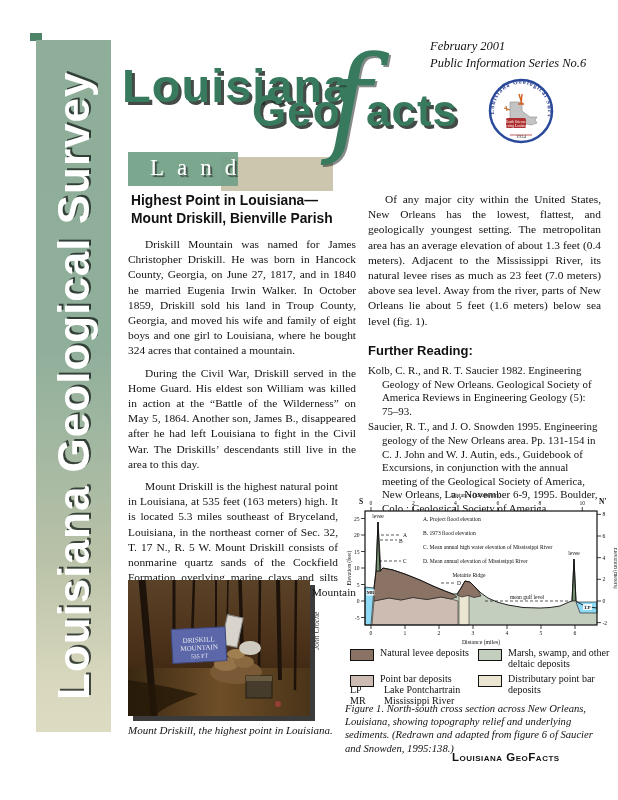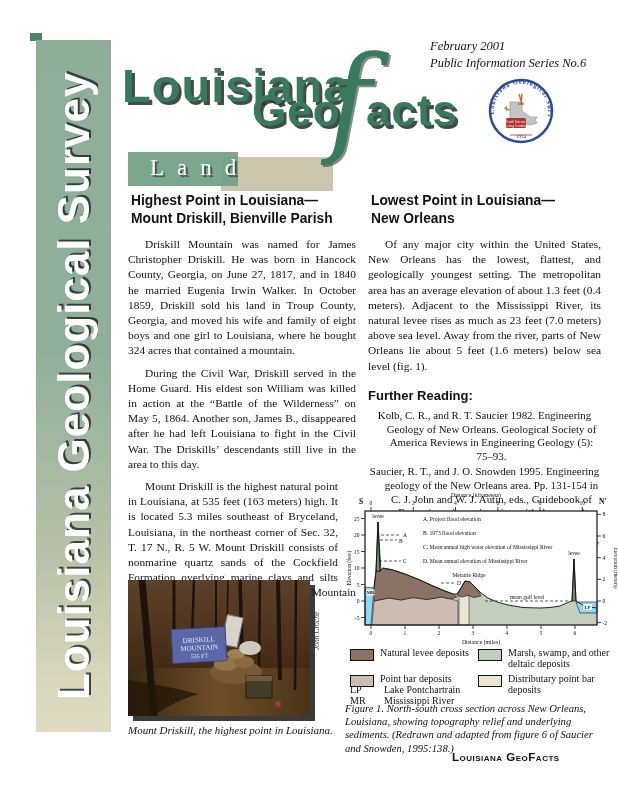--- a/index.html
+++ b/index.html
@@ -34,21 +34,21 @@
               color:#fff;letter-spacing:13px;text-shadow:2px 2px 1px rgba(40,40,40,.7);z-index:3;}
   
   .col{position:absolute;top:192px;text-align:justify;font-size:11.4px;line-height:15.2px;}
   .col-left{left:128px;width:228px;}
   .col-right{left:368px;width:233px;}
   h3.art{font-family:"Liberation Sans",sans-serif;font-weight:bold;font-size:13.8px;line-height:17.5px;
          margin:0 0 10px 3px;text-align:left;}
   .col p{margin:0 0 7px 0;text-indent:17px;}
   .intrude{float:right;width:18px;height:48px;margin-top:54px;}
   h4.fr{font-family:"Liberation Sans",sans-serif;font-weight:bold;font-size:13px;margin:14px 0 6px 0;text-align:left;}
-  .ref{font-size:10.9px;line-height:13.6px;padding-left:14px;text-indent:-14px;margin:0 0 2px 0;text-align:center;}
+  .ref{font-size:10.9px;line-height:13.6px;padding-left:14px;text-indent:-14px;margin:0 0 2px 0;text-align:left;}
   
   .photo{position:absolute;left:128px;top:580px;width:182px;height:136px;background:#2c2015;
          box-shadow:5px 5px 0 rgba(25,25,25,.85);}
   .photo-credit{position:absolute;left:312px;top:580px;height:70px;writing-mode:vertical-rl;transform:rotate(180deg);
          font-style:italic;font-size:7.5px;color:#333;}
   .photo-caption{position:absolute;left:128px;top:724px;width:240px;font-style:italic;font-size:11px;color:#111;}
   
   .fig-svg{position:absolute;left:345px;top:491px;}
   .legend{position:absolute;left:350px;top:648px;width:262px;font-size:10px;line-height:10.5px;}
   .legend-grid{display:grid;grid-template-columns:128px 134px;row-gap:5px;}
@@ -107,24 +107,20 @@
     <h3 class="art">
       <span>Highest Point in Louisiana—</span><br>
       <span>Mount Driskill, Bienville Parish</span>
     </h3>
     <p>Driskill Mountain was named for James Christopher Driskill. He was born in Hancock County, Georgia, on June 27, 1817, and in 1840 he married Eugenia Irwin Walker. In October 1859, Driskill sold his land in Troup County, Georgia, and moved his wife and family of eight boys and one girl to Louisiana, where he bought 324 acres that contained a mountain.</p>
     <p>During the Civil War, Driskill served in the Home Guard. His eldest son William was killed in action at the “Battle of the Wilderness” on May 5, 1864. Another son, James B., disappeared after he had left Louisiana to fight in the Civil War. The Driskills’ descendants still live in the area to this day.</p>
     <p><span class="intrude"></span><span>Mount Driskill is the highest natural point in Louisiana, at 535 feet (163 meters) high. It is located 5.3 miles southeast of Bryceland, Louisiana, in the northeast corner of Sec. 32, T. 17 N., R. 5 W. Mount Driskill consists of nonmarine quartz sands of the Cockfield Formation overlying marine clays and silts and coastal sands of the Cook Mountain Formation.</span></p>
   </div>
 
   <div class="col col-right">
-    <h3 class="art">
-      <span>Lowest Point in Louisiana—</span><br>
-      <span>New Orleans</span>
-    </h3>
     <p>Of any major city within the United States, New Orleans has the lowest, flattest, and geologically youngest setting. The metropolitan area has an average elevation of about 1.3 feet (0.4 meters). Adjacent to the Mississippi River, its natural levee rises as much as 23 feet (7.0 meters) above sea level. Away from the river, parts of New Orleans lie about 5 feet (1.6 meters) below sea level (fig. 1).</p>
     <h4 class="fr">Further Reading:</h4>
     <div class="ref">Kolb, C. R., and R. T. Saucier 1982. Engineering Geology of New Orleans. Geological Society of America Reviews in Engineering Geology (5): 75–93.</div>
     <div class="ref">Saucier, R. T., and J. O. Snowden 1995. Engineering geology of the New Orleans area. Pp. 131-154 in C. J. John and W. J. Autin, eds., Guidebook of Excursions, in conjunction with the annual meeting of the Geological Society of America, New Orleans, La., November 6-9, 1995. Boulder, Colo.: Geological Society of America.</div>
   </div>
 
   <svg class="photo" viewBox="0 0 182 136">
     <defs>
       <linearGradient id="forest" x1="0" y1="0" x2="0" y2="1">
         <stop offset="0" stop-color="#5a4228"></stop>

